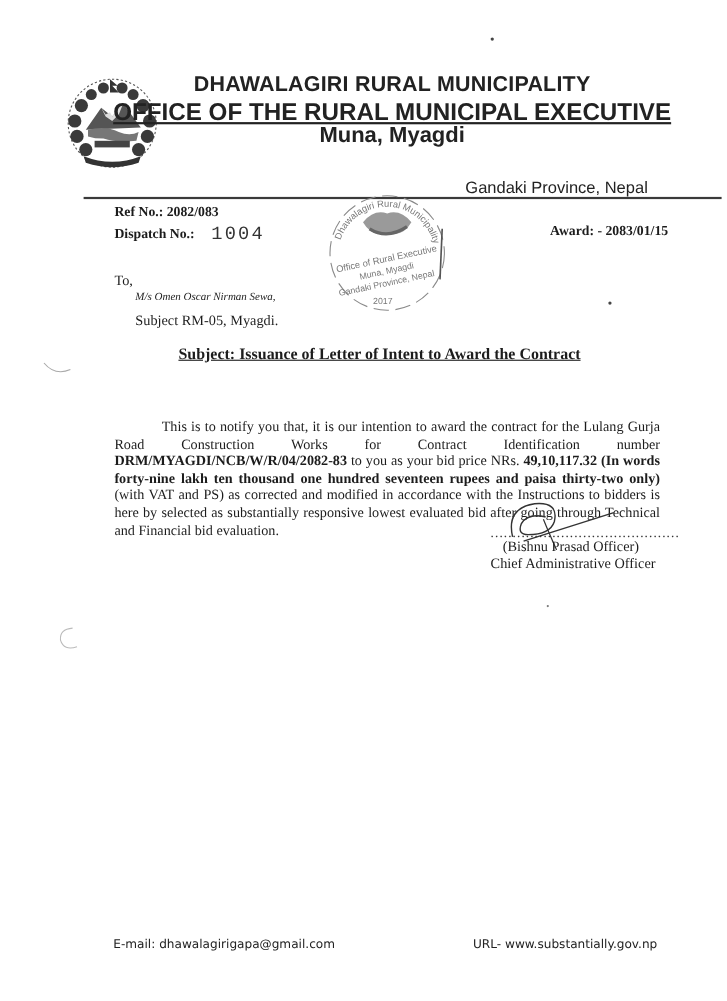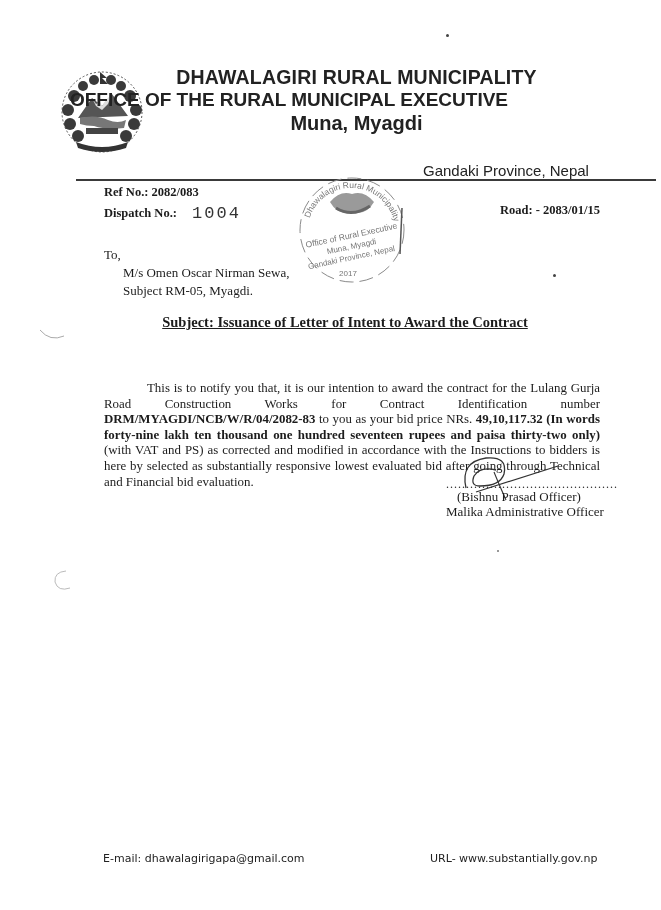--- a/index.html
+++ b/index.html
@@ -25,23 +25,23 @@
       font-weight: bold;
       color: #222;
       white-space: nowrap;
     }
     .org-name {
       left: 0; width: 661px; top: 66px;
       text-align: center; font-size: 19.5px; letter-spacing: 0.2px;
       padding-left: 52px; box-sizing: border-box;
     }
     .office-name {
-      left: 0; width: 526px; top: 89px;
-      text-align: center; font-size: 19px;
-      padding-left: 52px; box-sizing: border-box;
+      left: 0; width: 661px; top: 89px;
+      text-align: center; font-size: 22px;
+      padding-left: 52px; box-sizing: border-box; text-decoration: underline;
     }
     .locality {
       left: 0; width: 661px; top: 112px;
       text-align: center; font-size: 20px;
       padding-left: 52px; box-sizing: border-box;
     }
     .province {
       left: 423px; top: 162px;
       font-family: "Liberation Sans", sans-serif;
       font-size: 15px; color: #222; white-space: nowrap;
@@ -73,21 +73,21 @@
     }
 
     .stamp {
       left: 290px; top: 172px; width: 125px; height: 115px;
     }
 
     .to-label {
       left: 104px; top: 247px; font-size: 13px;
     }
     .addr-line1 {
-      left: 123px; top: 265px; font-size: 13px; white-space: nowrap;
+      left: 123px; top: 265px; font-size: 10px; white-space: nowrap; font-style: italic;
     }
     .addr-line2 {
       left: 123px; top: 283px; font-size: 13px; white-space: nowrap;
     }
 
     .subject {
       left: 0; width: 661px; top: 314px; text-align: center;
       font-size: 14.5px; font-weight: bold; text-decoration: underline;
       padding-left: 29px; box-sizing: border-box;
     }
@@ -167,21 +167,21 @@
 
 <div class="abs serif ref-row">
   <span>Ref No.:</span>
   <span>2082/083</span>
 </div>
 <div class="abs serif dispatch-row">
   <span>Dispatch No.:</span>
   <span class="handwritten">1004</span>
 </div>
 <div class="abs serif date-row">
-  <span>Road: -</span>
+  <span>Award: -</span>
   <span>2083/01/15</span>
 </div>
 
 <div class="abs stamp">
   <svg width="125" height="115" viewBox="0 0 125 115">
     <defs>
       <path id="stamp-arc" d="M18 60 A44 44 0 0 1 106 60"></path>
     </defs>
     <circle cx="62" cy="58" r="52" fill="none" stroke="#8a8a8a" stroke-width="1" stroke-dasharray="14 6"></circle>
     <g>
@@ -209,21 +209,21 @@
 
 <div class="abs signature">
   <svg width="120" height="48" viewBox="0 0 120 48">
     <path d="M20 36 Q14 10 40 6 Q62 4 58 22 Q54 34 34 34 Q24 34 28 24 Q34 14 50 18" fill="none" stroke="#333" stroke-width="1.3"></path>
     <path d="M30 40 L112 14" fill="none" stroke="#333" stroke-width="1.2"></path>
     <path d="M48 20 Q52 30 60 48" fill="none" stroke="#333" stroke-width="1.1"></path>
   </svg>
 </div>
 <div class="abs serif sig-dots">...........................................</div>
 <div class="abs serif signer-name">(Bishnu Prasad Officer)</div>
-<div class="abs serif signer-title">Malika Administrative Officer</div>
+<div class="abs serif signer-title">Chief Administrative Officer</div>
 
 <div class="abs footer-email">E-mail: dhawalagirigapa@gmail.com</div>
 <div class="abs footer-url">URL- www.substantially.gov.np</div>
 
 <div class="abs speck" style="left:446px;top:34px;width:3px;height:3px;"></div>
 <div class="abs speck" style="left:553px;top:274px;width:3px;height:3px;"></div>
 <div class="abs speck" style="left:497px;top:550px;width:2px;height:2px;background:#777;"></div>
 <div class="abs" style="left:38px;top:328px;width:30px;height:14px;">
   <svg width="30" height="14" viewBox="0 0 30 14">
       <path d="M2 2 Q12 14 26 8" fill="none" stroke="#aaa" stroke-width="1"></path>

